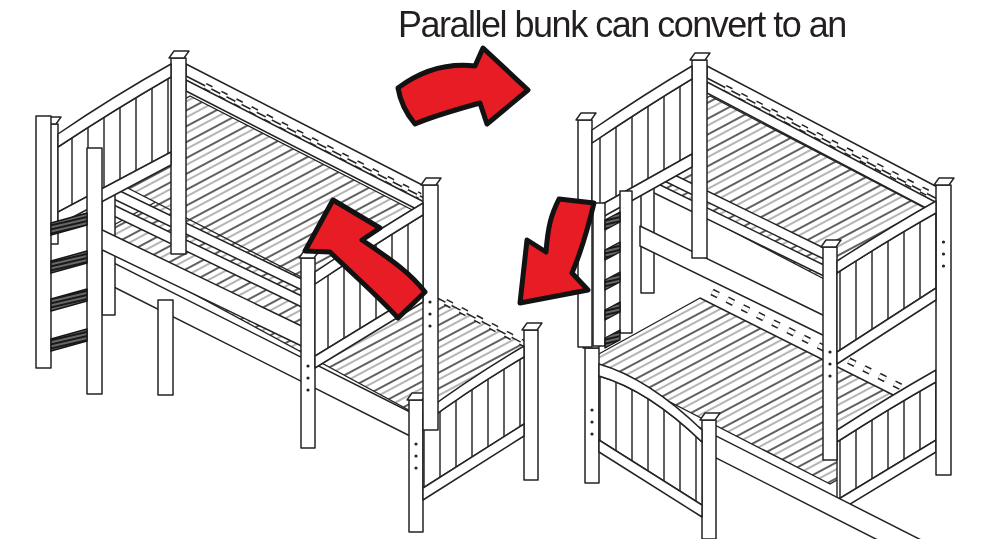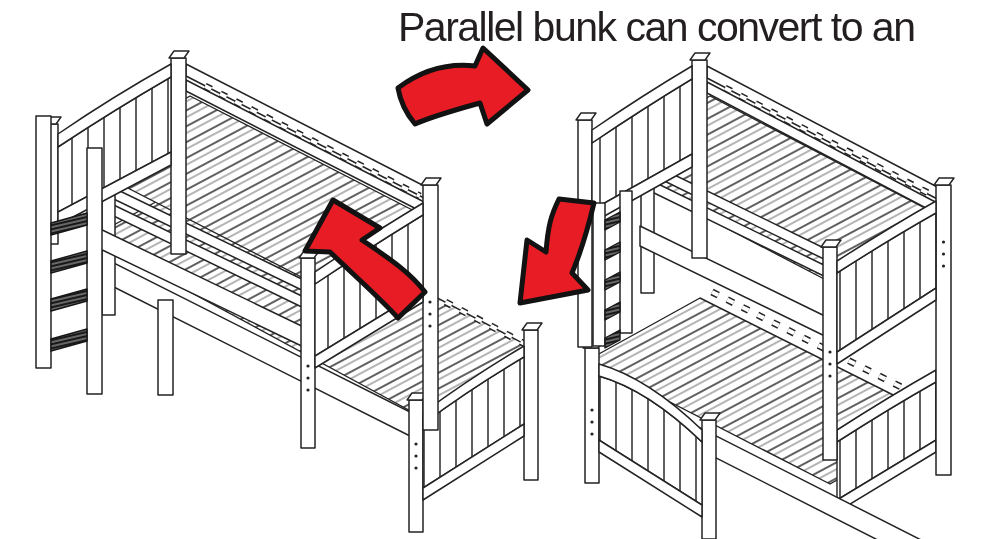--- a/index.html
+++ b/index.html
@@ -2,21 +2,21 @@
 <html><head>
 <meta charset="utf-8">
 <style>
   html,body{margin:0;padding:0;}
   #stage{
     position:relative;width:1000px;height:539px;background:#ffffff;
     overflow:hidden;font-family:"Liberation Sans", sans-serif;
   }
   #title{
     position:absolute;left:398px;top:4px;white-space:nowrap;
-    font-size:41px;letter-spacing:-1.5px;color:#231f20;font-weight:400;
+    font-size:36px;letter-spacing:-1.5px;color:#231f20;font-weight:400;
   }
   svg{position:absolute;left:0;top:0;}
   .ln{fill:#ffffff;stroke:#232323;stroke-width:1.5;stroke-linejoin:round;}
   .slatfill{fill:url(#p-slat);stroke:#232323;stroke-width:1.4;stroke-linejoin:round;}
   .spindlefill{fill:url(#p-spindle);stroke:#232323;stroke-width:1.4;stroke-linejoin:round;}
   .tread{fill:url(#p-tread);stroke:#161616;stroke-width:1.4;stroke-linejoin:round;}
   .cap{fill:#ffffff;stroke:#232323;stroke-width:1.4;stroke-linejoin:round;}
   .dot{fill:#232323;stroke:none;}
   .arrow{fill:#e81c24;stroke:#121212;stroke-width:5;stroke-linejoin:round;}
   .nub-b{fill:none;stroke:#232323;stroke-width:7;stroke-dasharray:7 10;}

